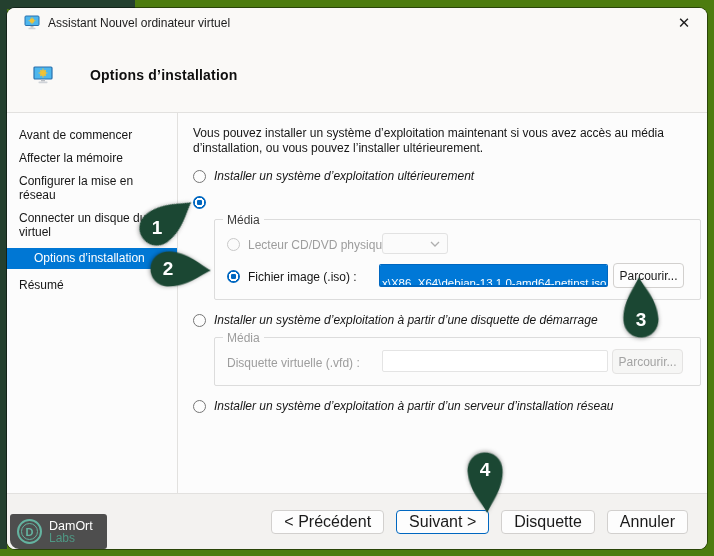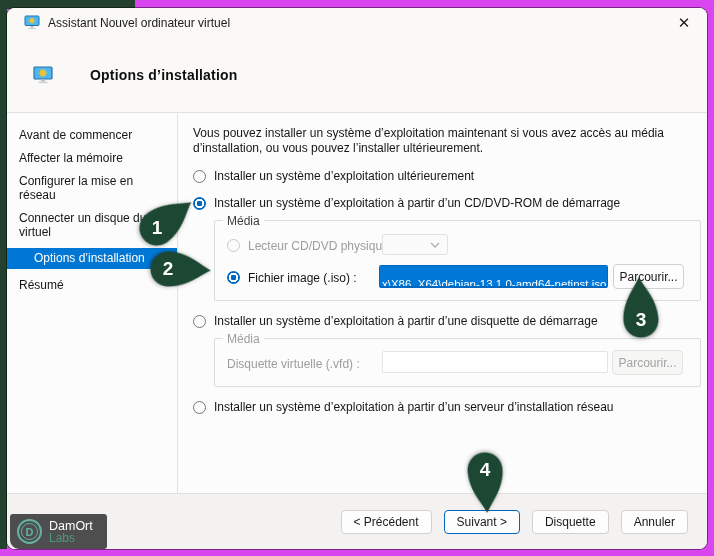--- a/index.html
+++ b/index.html
@@ -1,19 +1,19 @@
 <!DOCTYPE html>
 <html><head>
 <meta charset="utf-8">
 <style>
   * { margin:0; padding:0; box-sizing:border-box; }
   html,body { width:714px; height:556px; }
   body { font-family:"Liberation Sans", sans-serif; }
 
-  .stage { position:relative; width:714px; height:556px; background:#d946ef; overflow:hidden; }
+  .stage { position:relative; width:714px; height:556px; background:#4d7c0f; overflow:hidden; }
   .bg-green-top { position:absolute; left:0; top:0; width:135px; height:9px; background:#24402f; }
   .bg-green-left { position:absolute; left:0; top:0; width:7px; height:549px; background:#24402f; }
 
   .dialog { position:absolute; left:7px; top:8px; width:700px; height:541px;
             background:#fcfcfc; border-radius:8px; overflow:hidden;
             box-shadow:0 0 0 1px rgba(0,0,0,.45); }
 
   
   .titlebar { height:29px; background:#faf9f7; display:flex; align-items:center; padding:0 8px 0 17px; }
   .titlebar-title { font-size:12px; color:#1b1b1b; margin-left:8px; }
@@ -27,21 +27,21 @@
 
   
   .body { position:relative; height:380px; background:#fcfcfc; display:flex; }
   .sidebar { width:171px; border-right:1px solid #e2e1df; padding-top:15px; flex:none; }
   .side-item { font-size:12px; line-height:14px; color:#161616; padding:0 10px 0 12px; margin-bottom:9px; }
   .side-item.active { background:#0077d4; color:#ffffff; padding:3px 0 4px 27px; }
 
   .main { flex:1; padding:13px 14px 0 15px; font-size:12px; color:#161616; }
   .intro { width:506px; line-height:15px; }
 
-  .radio-row { display:flex; align-items:flex-end; margin-top:13px; }
+  .radio-row { display:flex; align-items:flex-end; margin-top:13px;font-style:italic; }
   .radio { width:13px; height:13px; border-radius:50%; flex:none; margin-right:8px; }
   .radio.off { border:1px solid #767676; background:#fdfdfd; }
   .radio.dis { border:1px solid #c9c9c9; background:#fbfbfb; }
   .radio.on  { background:radial-gradient(circle,#0067c0 0 2.8px,#ffffff 2.9px 4.6px,#0067c0 4.7px 6.5px); }
 
   .group { position:relative; border:1px solid #dcdcdc; border-radius:2px; margin:10px 0 0 21px;
            width:487px; padding:13px 8px 11px 12px; }
   .group-label { position:absolute; top:-7px; left:8px; background:#fcfcfc; padding:0 4px;
                  font-size:12px; color:#3c3c3c; }
   .group.disabled .group-label, .gray { color:#9d9d9d; }
@@ -60,21 +60,21 @@
                  border:1px solid #e4e4e4; border-radius:2px; }
   .browse { position:absolute; top:-2px; width:71px; height:25px; border-radius:4px; font-size:12px;
             display:flex; align-items:center; justify-content:center; }
   .browse.enabled { left:386px; background:#fdfdfd; border:1px solid #d2d0ce; color:#1a1a1a; }
   .browse.disabled { left:385px; background:#f6f6f5; border:1px solid #e4e3e2; color:#a3a3a3; }
 
   
   .footer { height:56px; background:#f3f2f0; border-top:1px solid #e2e1df; display:flex;
             align-items:center; justify-content:flex-end; gap:12px; padding-right:19px; }
   .btn { height:24px; min-width:66px; padding:0 12px; background:#fdfdfd; border:1px solid #d2d0ce;
-         border-radius:4px; font-size:12px; color:#1a1a1a; display:flex; align-items:center;
+         border-radius:4px; font-size:16px; color:#1a1a1a; display:flex; align-items:center;
          justify-content:center; }
   .btn.focused { border:1.5px solid #0067c0; }
 
   
   .badge { position:absolute; width:44px; height:62px; pointer-events:none; }
   .badge svg { position:absolute; left:0; top:0; filter:drop-shadow(0 1px 2px rgba(0,0,0,.35)); }
   .badge .num { position:absolute; left:50%; top:44px; transform:translate(-50%,-50%);
                 color:#ffffff; font-size:19px; font-weight:bold; }
 
   
@@ -137,21 +137,20 @@
       <div class="main">
         <div class="intro">Vous pouvez installer un système d’exploitation maintenant si vous avez accès au média d’installation, ou vous pouvez l’installer ultérieurement.</div>
 
         <div class="radio-row">
           <span class="radio off"></span>
           <span>Installer un système d’exploitation ultérieurement</span>
         </div>
 
         <div class="radio-row">
           <span class="radio on"></span>
-          <span>Installer un système d’exploitation à partir d’un CD/DVD-ROM de démarrage</span>
         </div>
 
         <div class="group">
           <span class="group-label">Média</span>
           <div class="g-row">
             <span class="radio dis"></span>
             <span class="gray">Lecteur CD/DVD physique :</span>
             <div class="dd">
               <svg width="10" height="6" viewBox="0 0 10 6">
                 <path d="M1 1l4 4 4-4" fill="none" stroke="#aeaeae" stroke-width="1.3"></path>

